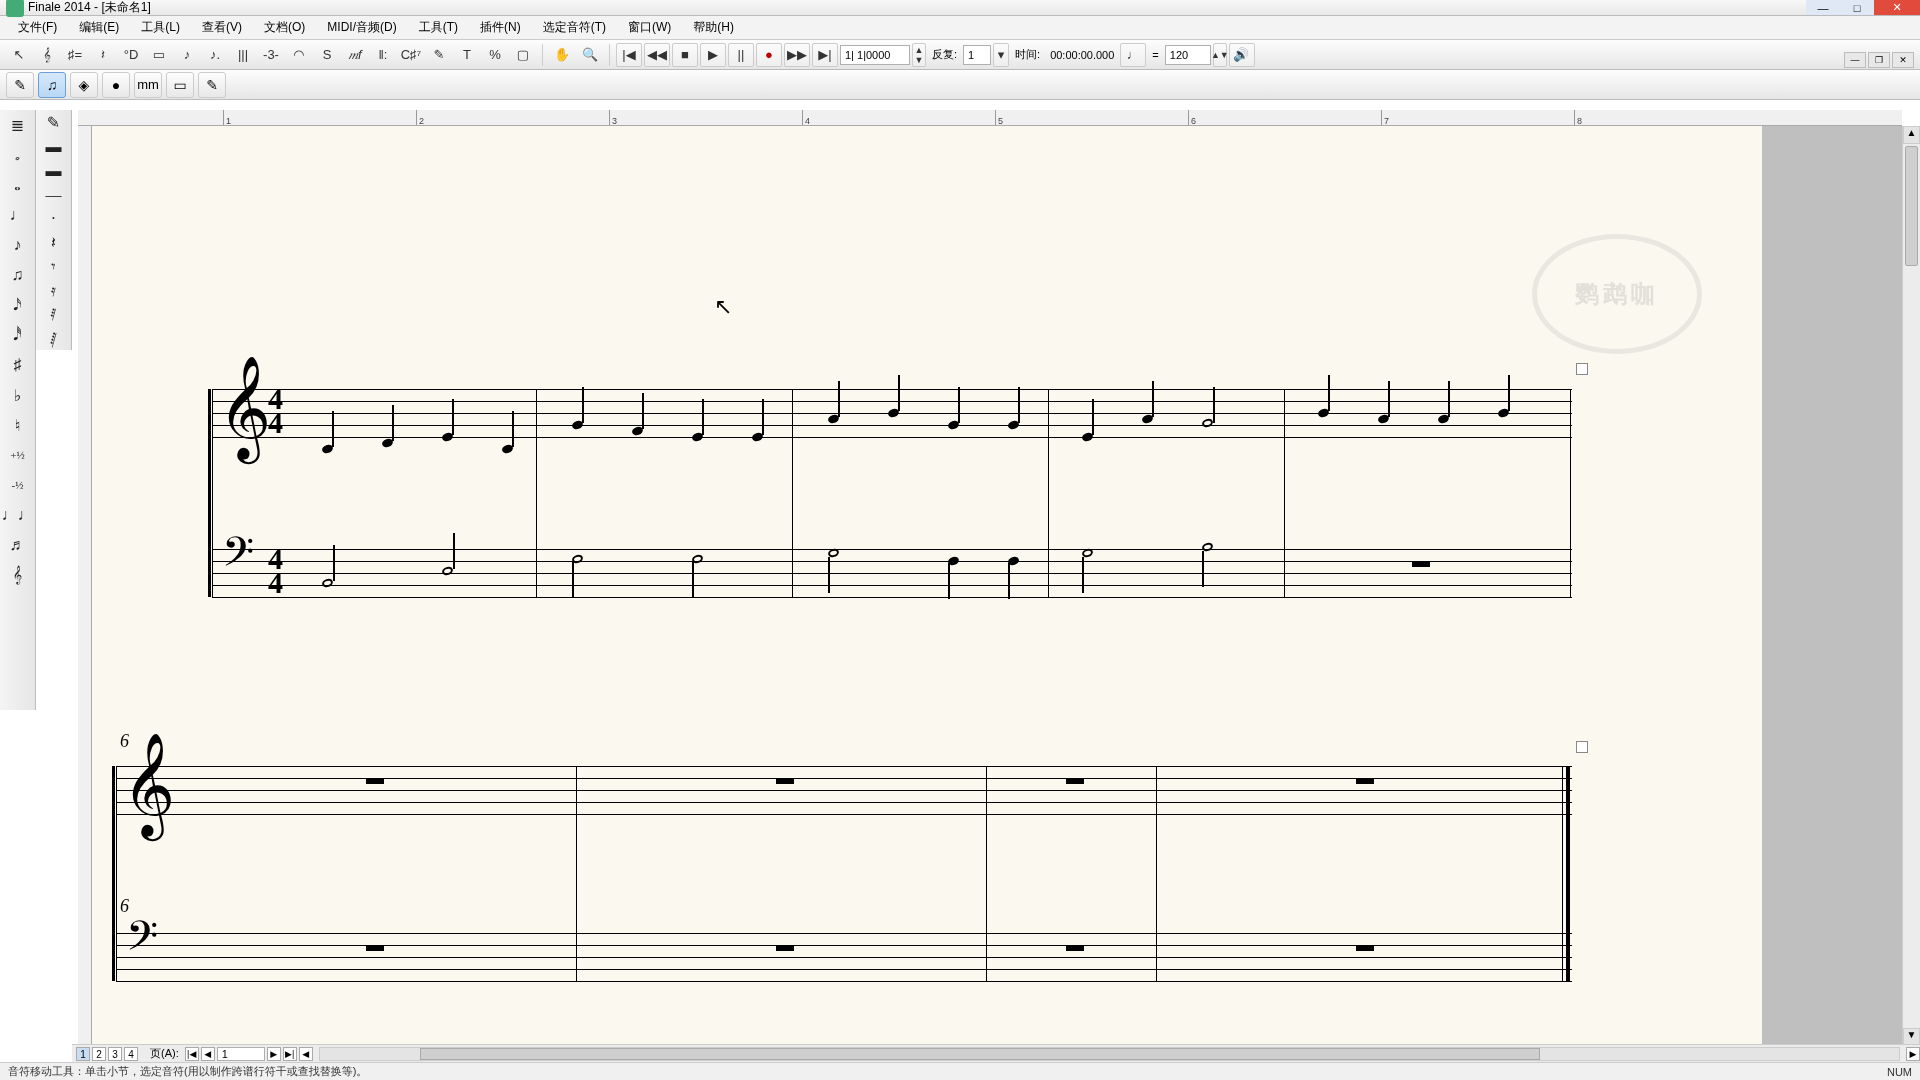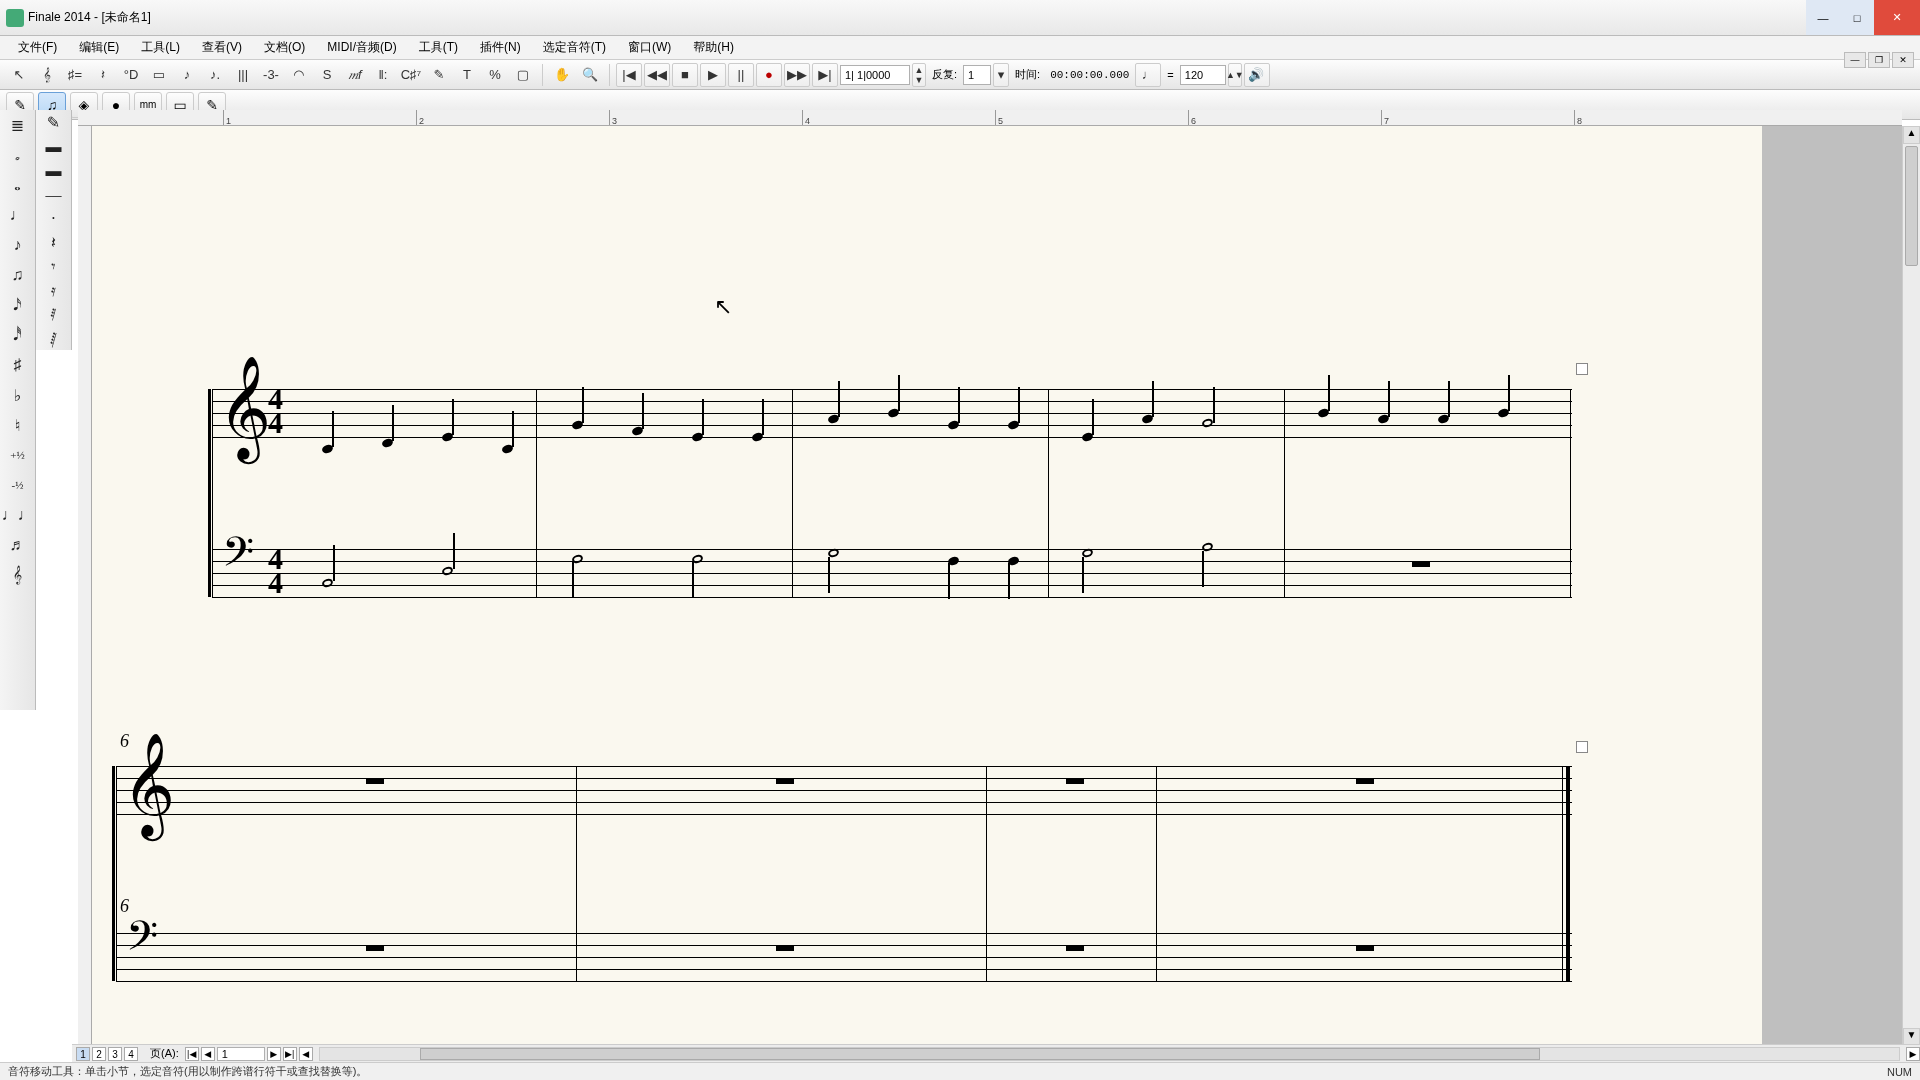--- a/index.html
+++ b/index.html
@@ -1,19 +1,19 @@
 <!DOCTYPE html>
 <html><head>
 <meta charset="utf-8">
 <style>
 * { margin: 0; padding: 0; box-sizing: border-box; font-family: "Microsoft YaHei", Arial, sans-serif; }
 body { background: #fff; width: 1920px; height: 1080px; overflow: hidden; position: relative; }
 
 
-.titlebar { height: 36px; background: linear-gradient(#f8f8f8,#e8e8e8); display: flex; align-items: center; border-bottom: 1px solid #bbb; }
+.titlebar { height: 16px; background: linear-gradient(#f8f8f8,#e8e8e8); display: flex; align-items: center; border-bottom: 1px solid #bbb; }
 .titlebar .icon { width: 18px; height: 18px; margin: 0 4px 0 6px; background: #4a7; border-radius: 3px; }
 .titlebar .title { font-size: 12px; color: #000; flex: 1; }
 .winbtns { display: flex; height: 100%; }
 .winbtn { width: 34px; display: flex; align-items: center; justify-content: center; font-size: 11px; color: #000; cursor: pointer; }
 .winbtn.close { background: #e04b3c; color: #fff; width: 46px; }
 .winbtn.max, .winbtn.min { background: #dfe8f4; }
 
 
 .subwinbtns { position: absolute; right: 6px; top: 52px; display: flex; gap: 2px; }
 .subwinbtn { width: 22px; height: 16px; background: #e8e8e8; border: 1px solid #bbb; font-size: 9px; display:flex;align-items:center;justify-content:center; cursor:pointer;}
@@ -155,36 +155,36 @@
   <div class="tbtn">||</div>
   <div class="tbtn" style="color:#b00">●</div>
   <div class="tbtn">▶▶</div>
   <div class="tbtn">▶|</div>
   <input class="tinput" style="width: 70px;" value="1| 1|0000">
   <div class="tbtn" style="width:14px;font-size:9px;padding:0;flex-direction:column">▲<br>▼</div>
   <span class="tlabel">反复:</span>
   <input class="tinput" style="width: 28px;" value="1">
   <div class="tbtn" style="width:16px">▾</div>
   <span class="tlabel">时间:</span>
-  <span class="tlabel" style="font-family:Liberation Mono, monospace">00:00:00.000</span>
+  <span class="tlabel" style="font-family:Liberation Sans, sans-serif">00:00:00.000</span>
   <div class="tbtn">
       <span>♩</span>
     </div>
   <span class="tlabel">=</span>
   <input class="tinput" style="width: 46px;" value="120">
   <div class="tbtn" style="width:14px;font-size:9px;padding:0">▲▼</div>
   <div class="tbtn">🔊</div>
 </div>
 
 <div class="toolbar2">
   <div class="tbtn2">✎</div>
   <div class="tbtn2 active">♫</div>
   <div class="tbtn2">◈</div>
   <div class="tbtn2">●</div>
-  <div class="tbtn2" style="font-size:10px">mm</div>
+  <div class="tbtn2" style="font-size:13px">mm</div>
   <div class="tbtn2">▭</div>
   <div class="tbtn2">✎</div>
 </div>
 
 <div class="leftpalette">
   <div class="palbtn">≣</div>
   <div class="palbtn">𝅗</div>
   <div class="palbtn">𝅝</div>
   <div class="palbtn">♩</div>
   <div class="palbtn">♪</div>
@@ -221,20 +221,21 @@
   <div class="tick" style="left:917px">5</div>
   <div class="tick" style="left:1110px">6</div>
   <div class="tick" style="left:1303px">7</div>
   <div class="tick" style="left:1496px">8</div>
 </div>
 <div class="vruler"></div>
 
 <div class="scorewrap">
   <div class="page">
 
+    <div class="watermark">鹦鹉咖</div>
 
     <div class="fakecursor" style="left:622px; top:168px;">↖</div>
 
     <div class="handle" style="left:1484px; top:237px;"></div>
 
     <div class="staff" style="top:263px; width:1360px;">
       <div class="systembracket" style="top:0; height:208px;"></div>
       <div class="stafflines">
         <div class="l" style="top:0"></div>
           <div class="l" style="top:12px"></div>

